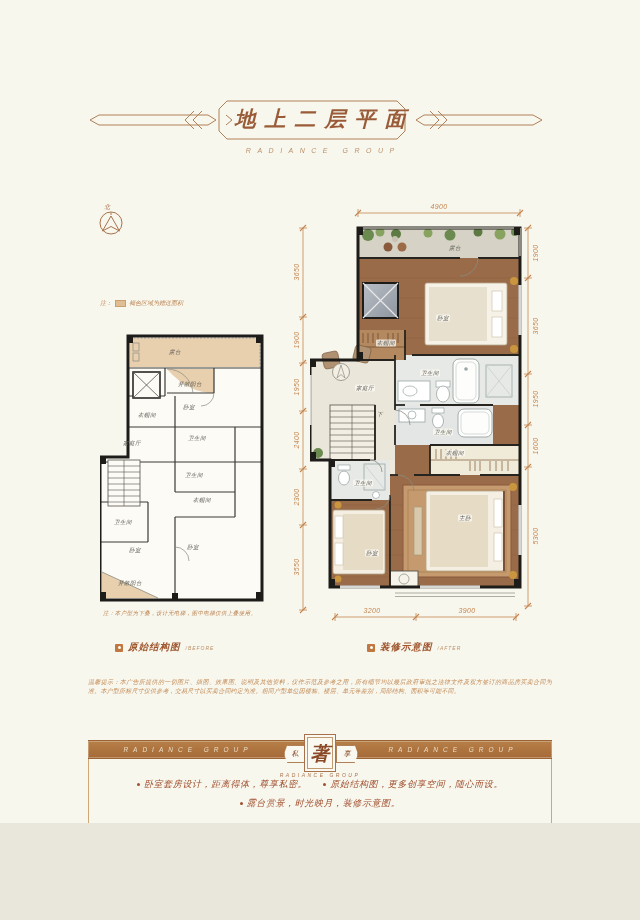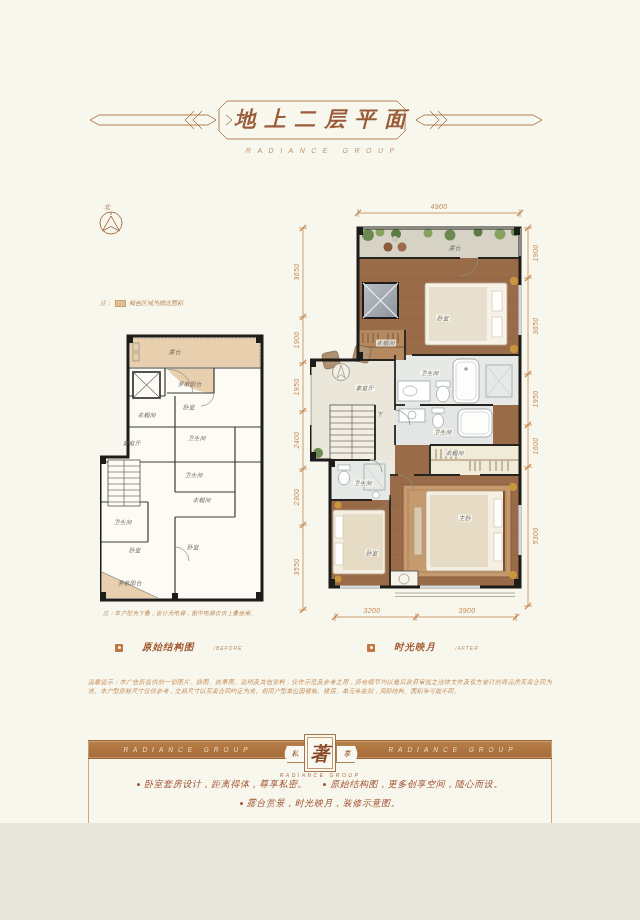--- a/index.html
+++ b/index.html
@@ -20,21 +20,21 @@
   .plan-note{left:103px;top:610px;font-size:5.5px;color:#bb8350;letter-spacing:0.4px;white-space:nowrap;}
   
   .rlbl{position:absolute;font-size:5.5px;color:#5c5a52;transform:translate(-50%,-50%);
         white-space:nowrap;letter-spacing:0.5px;}
   .tag{background:rgba(250,249,242,.78);padding:0 1px;border-radius:1px;}
   
   .dim{position:absolute;font-size:7px;color:#c4854f;transform:translate(-50%,-50%);
        letter-spacing:0.3px;white-space:nowrap;}
   .dim.v{transform:translate(-50%,-50%) rotate(-90deg);}
   
-  .caption{position:absolute;display:flex;align-items:center;gap:19px;}
+  .caption{position:absolute;display:flex;align-items:center;gap:5px;}
   .cap-bullet{width:8px;height:8px;background:#c07840;border-radius:1px;flex:0 0 auto;}
   .cap-bullet i{display:block;width:3px;height:3px;background:#fdfcf6;border-radius:50%;margin:2.5px auto 0;}
   .cap-cn{font-size:9.5px;font-weight:700;color:#a0572f;letter-spacing:1px;font-family:"Liberation Serif",serif;}
   .cap-en{font-size:5px;color:#bb9068;letter-spacing:1px;}
   
   .disclaimer{left:88px;top:678px;width:464px;font-size:6px;line-height:8.5px;color:#c28a55;
               text-align:justify;letter-spacing:0.2px;}
   
   .feature-box{left:88px;top:748px;width:462px;height:82px;border:1px solid #cfa87a;}
   .band{left:88px;top:740px;width:464px;height:17px;
@@ -451,21 +451,21 @@
     <span class="cap-bullet">
         <i></i>
       </span>
     <span class="cap-cn">原始结构图</span>
     <span class="cap-en">/BEFORE</span>
   </div>
   <div class="caption" style="left:367px;top:641px;">
     <span class="cap-bullet">
         <i></i>
       </span>
-    <span class="cap-cn">时光映月</span>
+    <span class="cap-cn">装修示意图</span>
     <span class="cap-en">/AFTER</span>
   </div>
 
   <div class="abs disclaimer">温馨提示：本广告所提供的一切图片、插图、效果图、说明及其他资料，仅作示范及参考之用，所有细节均以最后政府审批之法律文件及双方签订的商品房买卖合同为准。本户型所标尺寸仅供参考，交易尺寸以买卖合同约定为准。相同户型单位因楼栋、楼层、单元等差别，局部结构、面积等可能不同。</div>
 
   <div class="abs feature-box"></div>
   <div class="abs band">
     <span class="band-text" style="left:100px;">RADIANCE GROUP</span>
     <span class="band-text" style="left:365px;">RADIANCE GROUP</span>
   </div>

